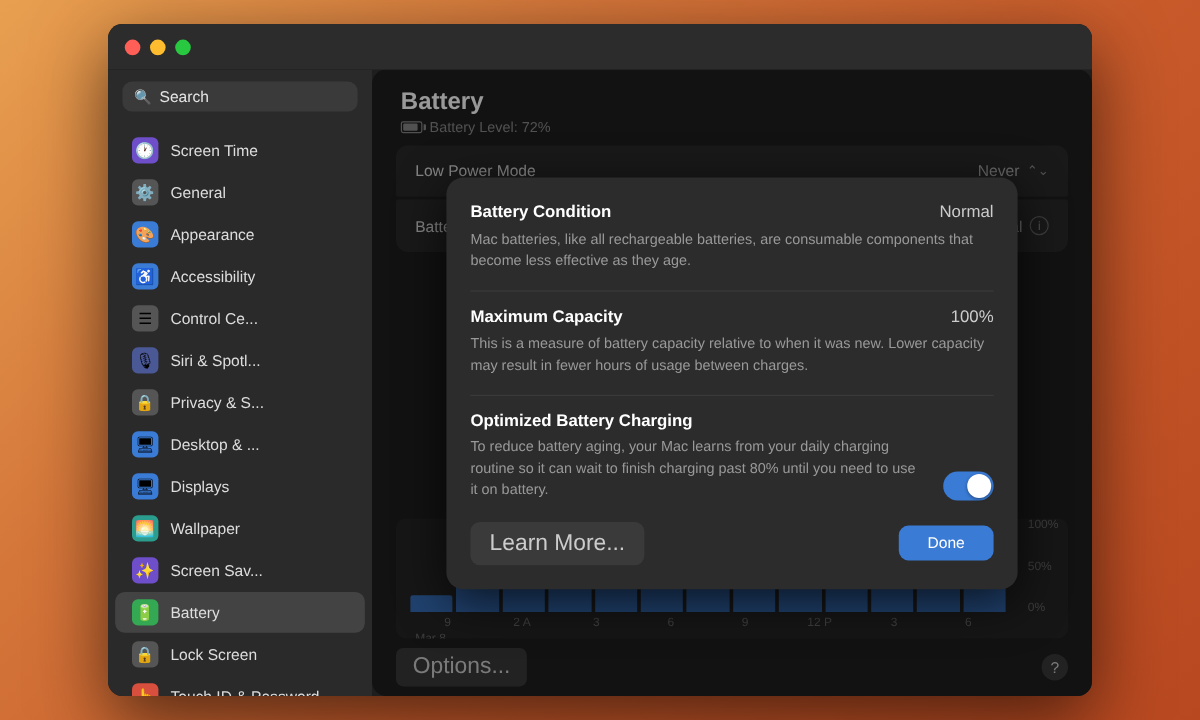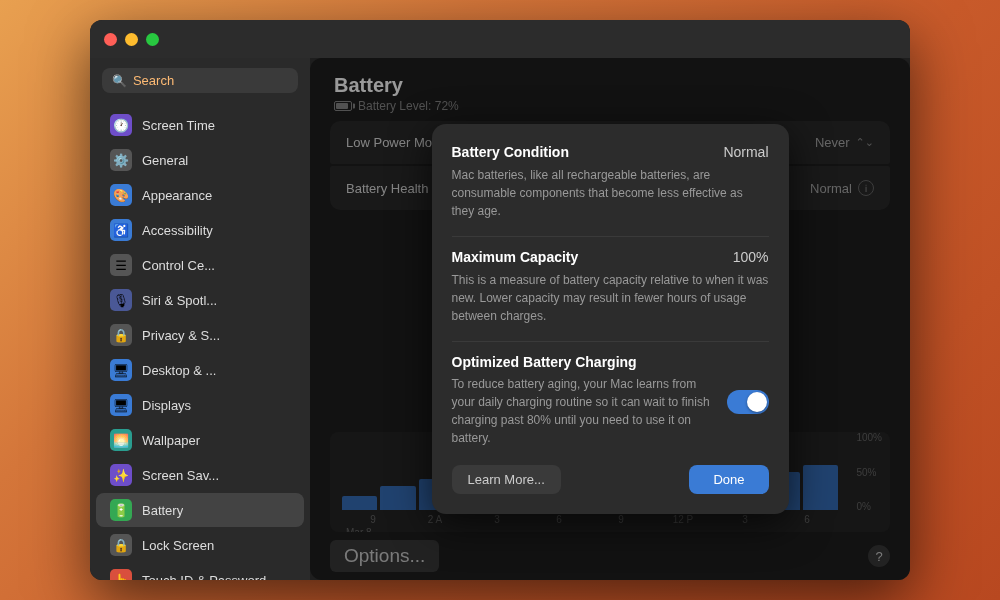--- a/index.html
+++ b/index.html
@@ -72,21 +72,21 @@
       display: flex;
       align-items: center;
       padding: 5px 10px;
       gap: 6px;
     }
     .search-icon-svg {
       color: #888;
       font-size: 12px;
     }
     .search-input-display {
-      color: #fdba74;
+      color: #e5e5e5;
       font-size: 13px;
     }
 
     .sidebar-list {
       flex: 1;
       overflow-y: auto;
       padding: 4px 0;
     }
     .sidebar-list::-webkit-scrollbar { width: 0; }
 
@@ -322,21 +322,21 @@
     .dialog-overlay {
       position: absolute;
       inset: 0;
       background: rgba(0,0,0,0.4);
       display: flex;
       align-items: center;
       justify-content: center;
       border-radius: 12px;
     }
     .dialog {
-      width: 357px;
+      width: 476px;
       background: #2c2c2c;
       border-radius: 14px;
       padding: 20px;
       box-shadow: 0 10px 40px rgba(0,0,0,0.7);
     }
     .dialog-section {
       margin-bottom: 16px;
     }
     .dialog-section-header {
       display: flex;
@@ -359,21 +359,21 @@
       color: #999;
       line-height: 1.5;
     }
     .dialog-divider {
       height: 1px;
       background: #3a3a3a;
       margin: 12px 0;
     }
     .dialog-toggle-row {
       display: flex;
-      align-items: center;
+      align-items: flex-end;
       justify-content: space-between;
       gap: 16px;
     }
     .dialog-toggle-text {
       flex: 1;
     }
     .toggle-switch {
       width: 42px;
       height: 24px;
       background: #3a7bd5;
@@ -396,21 +396,21 @@
     .dialog-buttons {
       display: flex;
       justify-content: space-between;
       align-items: center;
       margin-top: 18px;
     }
     .btn-learn-more {
       background: #3a3a3a;
       border: none;
       color: #ccc;
-      font-size: 13px;
+      font-size: 19px;
       padding: 7px 16px;
       border-radius: 8px;
       cursor: pointer;
     }
     .btn-done {
       background: #3a7bd5;
       border: none;
       color: #fff;
       font-size: 13px;
       font-weight: 500;

